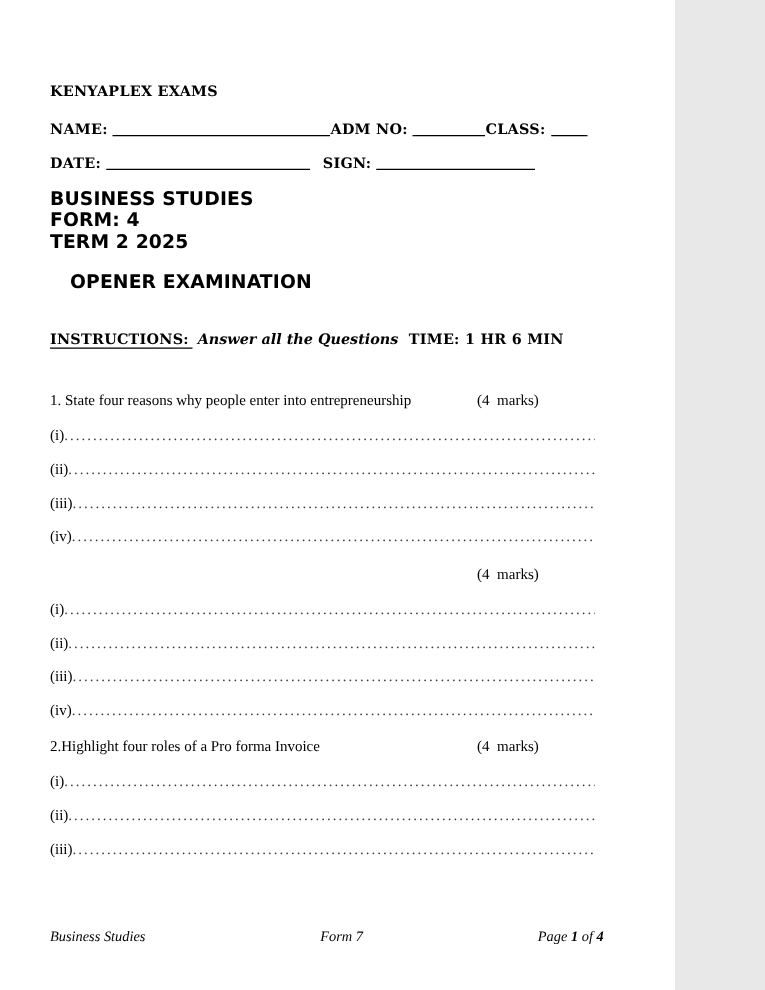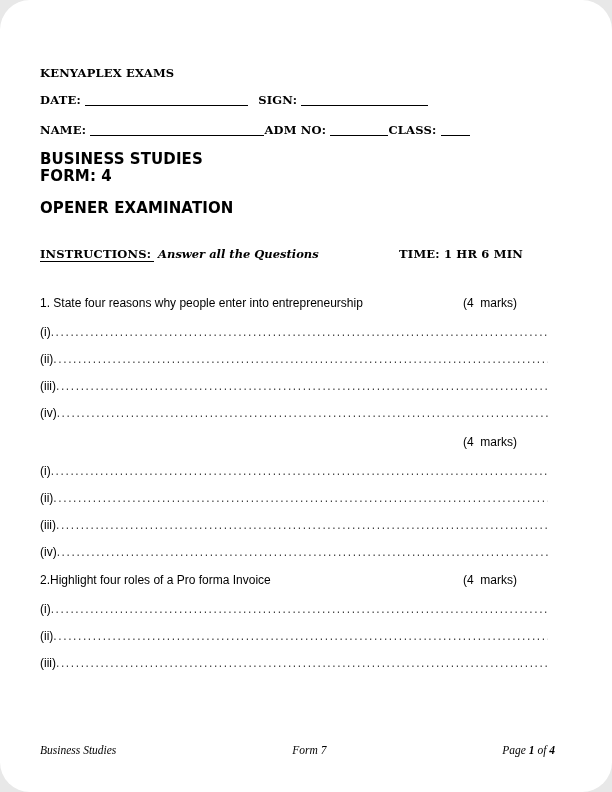--- a/index.html
+++ b/index.html
@@ -1,93 +1,93 @@
 <!DOCTYPE html>
 <html><head>
 <meta charset="utf-8">
 <style>
   html,body{margin:0;padding:0;background:#e8e8e8;}
   .page{
     position:relative;
-    width:612px;height:792px;
+    width:540px;height:792px;
     background:#ffffff;
     box-sizing:border-box;
     padding:66px 64px 0 40px;
     overflow:hidden;
     color:#000;
-    border-radius:30px;
   }
   
   .slab{font-family:"DejaVu Serif",serif;font-weight:700;font-size:11.5px;letter-spacing:0.2px;}
   .sans-head{font-family:"DejaVu Sans",sans-serif;font-weight:700;font-size:15px;line-height:17px;letter-spacing:0.1px;}
-  .serif{font-family:Liberation Sans, sans-serif;font-size:12px;}
+  .serif{font-family:Liberation Serif, serif;font-size:12px;}
   
   .org{margin:0;}
   .field-row{display:flex;align-items:baseline;margin-top:16px;white-space:nowrap;}
   .field-row.second{margin-top:13px;}
   .uline{display:inline-block;border-bottom:1.4px solid #000;height:10px;transform:translateY(2px);}
   .w-name{width:174px;}
   .w-adm{width:58px;}
   .w-class{width:29px;}
   .w-date{width:163px;}
   .w-sign{width:127px;}
   .lbl{white-space:pre;}
   .gap6{margin-left:6px;}
   
   .title-block{margin-top:14px;}
-  .exam-type{margin-top:15px;}
+  .exam-type{margin-top:15px;margin-left:16px;}
   
   .instr-row{display:flex;align-items:baseline;margin-top:30px;}
   .instr-label{display:inline-block;border-bottom:1.3px solid #000;padding-right:3px;margin-right:4px;text-align:right;}
   .instr-text{font-family:"DejaVu Serif",serif;font-weight:700;font-style:italic;font-size:11.5px;}
   .time{margin-left:auto;margin-right:25px;white-space:pre;}
   
   .q-head{display:flex;align-items:baseline;line-height:16px;}
   .q1{margin-top:33px;}
   .q2{margin-top:14px;}
   .q3{margin-top:13px;}
-  .marks{margin-left:auto;margin-right:31px;white-space:pre;}
+  .marks{margin-left:auto;margin-right:45px;white-space:pre;}
   .answers{margin-top:1px;}
   .answer-line{display:flex;align-items:flex-end;height:27px;overflow:hidden;white-space:nowrap;}
   .roman{flex:none;}
   .dots{flex:1 1 0;overflow:hidden;letter-spacing:1.6px;color:#3c3c3c;font-size:12px;}
   
   .footer{
     position:absolute;left:40px;right:57px;top:744px;
     display:flex;justify-content:space-between;align-items:baseline;
     font-family:"Liberation Serif",serif;font-style:italic;font-size:11.5px;
   }
   .footer b{font-weight:700;}
 </style>
 </head>
 <body>
 
 <div class="page">
 
   <div class="org slab">KENYAPLEX EXAMS</div>
 
-  <div class="field-row second slab">
-    <span class="lbl">DATE: </span>
-    <span class="uline w-date"></span>
-    <span class="lbl gap6"> SIGN: </span>
-    <span class="uline w-sign"></span>
-  </div>
-
   <div class="field-row slab">
     <span class="lbl">NAME: </span>
     <span class="uline w-name"></span>
     <span class="lbl">ADM NO: </span>
     <span class="uline w-adm"></span>
     <span class="lbl">CLASS: </span>
     <span class="uline w-class"></span>
   </div>
 
+  <div class="field-row second slab">
+    <span class="lbl">DATE: </span>
+    <span class="uline w-date"></span>
+    <span class="lbl gap6"> SIGN: </span>
+    <span class="uline w-sign"></span>
+  </div>
+
   <div class="title-block">
     <div class="sans-head">BUSINESS STUDIES</div>
     <div class="sans-head">FORM: 4</div>
+    <div class="sans-head">TERM 2 2025</div>
   </div>
   <div class="sans-head exam-type">OPENER EXAMINATION</div>
 
   <div class="instr-row">
     <span class="slab instr-label">INSTRUCTIONS: </span>
     <span class="instr-text">Answer all the Questions</span>
     <span class="slab time">TIME: 1 HR 6 MIN</span>
   </div>
 
   <div class="q-head serif q1">

